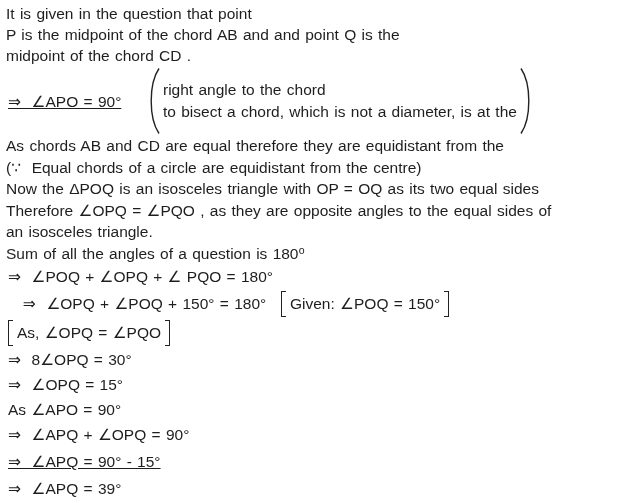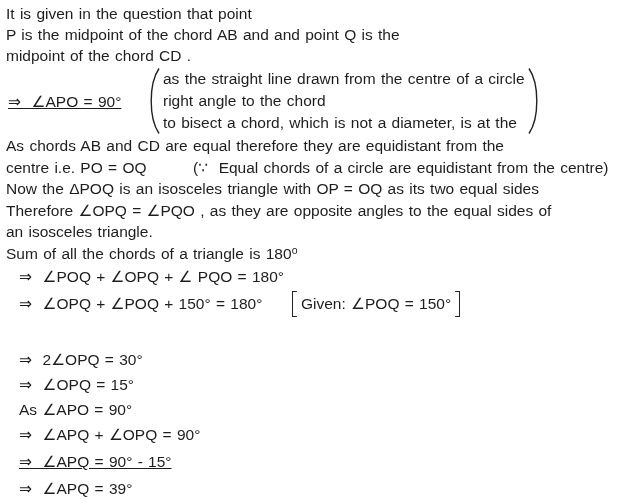--- a/index.html
+++ b/index.html
@@ -43,25 +43,24 @@
   
   .po-row { display: flex; height: 21.5px; }
   .po-left { flex: 0 0 187px; }
 
   
   .eq-row {
     display: flex;
     align-items: center;
     height: 25px;
     padding-left: 2px;
-    margin-left: 11px;
   }
   .eq-row.with-note { height: 29px; }
   .eq-expr { flex: 0 0 auto; }
-  .eq-expr.w-far { flex: 0 0 273px; }
+  .eq-expr.w-far { flex: 0 0 273px; text-align: center; }
   .eq-expr.w-near { flex: 0 0 225px; text-decoration: underline; }
 
   
   .note { display: flex; align-items: stretch; height: 26px; }
   .sqb-l, .sqb-r {
     width: 5px;
     border: 1.4px solid #222;
     box-sizing: border-box;
   }
   .sqb-l { border-right: none; }
@@ -78,58 +77,61 @@
 <div class="line t">It is given in the question that point</div>
 <div class="line t">P is the midpoint of the chord AB and and point Q is the</div>
 <div class="line t">midpoint of the chord CD .</div>
 
 <div class="apo-row">
   <div class="apo-lhs t">⇒  ∠APO = 90°</div>
   <svg class="paren-svg" width="12" height="68" viewBox="0 0 12 68">
     <path d="M10,1.5 C3.5,11 2.2,21 2.2,34 C2.2,47 3.5,57 10,66.5" fill="none" stroke="#222" stroke-width="1.4"></path>
   </svg>
   <div class="paren-body">
-    <div class="line t">as the straight line drawn from the centre of a circle</div>
     <div class="line t">right angle to the chord</div>
     <div class="line t">to bisect a chord, which is not a diameter, is at the</div>
   </div>
   <svg class="paren-svg" width="12" height="68" viewBox="0 0 12 68">
     <path d="M2,1.5 C8.5,11 9.8,21 9.8,34 C9.8,47 8.5,57 2,66.5" fill="none" stroke="#222" stroke-width="1.4"></path>
   </svg>
 </div>
 
 <div class="para-line t">As chords AB and CD are equal therefore they are equidistant from the</div>
 <div class="po-row">
-  <span class="po-left t">centre i.e. PO = OQ</span>
   <span class="t">(∵  Equal chords of a circle are equidistant from the centre)</span>
 </div>
 
 <div class="para-line t">Now the ΔPOQ is an isosceles triangle with OP = OQ as its two equal sides</div>
 <div class="para-line t">Therefore ∠OPQ = ∠PQO , as they are opposite angles to the equal sides of</div>
 <div class="para-line t">an isosceles triangle.</div>
-<div class="para-line t">Sum of all the chords of a triangle is 180⁰</div>
+<div class="para-line t">Sum of all the angles of a question is 180⁰</div>
 
 <div class="eq-row">
   <span class="eq-expr t">⇒  ∠POQ + ∠OPQ + ∠ PQO = 180°</span>
 </div>
 
 <div class="eq-row with-note">
   <span class="eq-expr w-far t">⇒  ∠OPQ + ∠POQ + 150° = 180°</span>
   <span class="note">
     <span class="sqb-l"></span>
     <span class="note-text t">Given: ∠POQ = 150°</span>
     <span class="sqb-r"></span>
   </span>
 </div>
 
 <div class="eq-row with-note">
+  <span class="note">
+    <span class="sqb-l"></span>
+    <span class="note-text t">As, ∠OPQ = ∠PQO</span>
+    <span class="sqb-r"></span>
+  </span>
 </div>
 
 <div class="eq-row">
-  <span class="eq-expr t">⇒  2∠OPQ = 30°</span>
+  <span class="eq-expr t">⇒  8∠OPQ = 30°</span>
 </div>
 
 <div class="eq-row">
   <span class="eq-expr t">⇒  ∠OPQ = 15°</span>
 </div>
 
 <div class="eq-row">
   <span class="eq-expr t">As ∠APO = 90°</span>
 </div>
 

